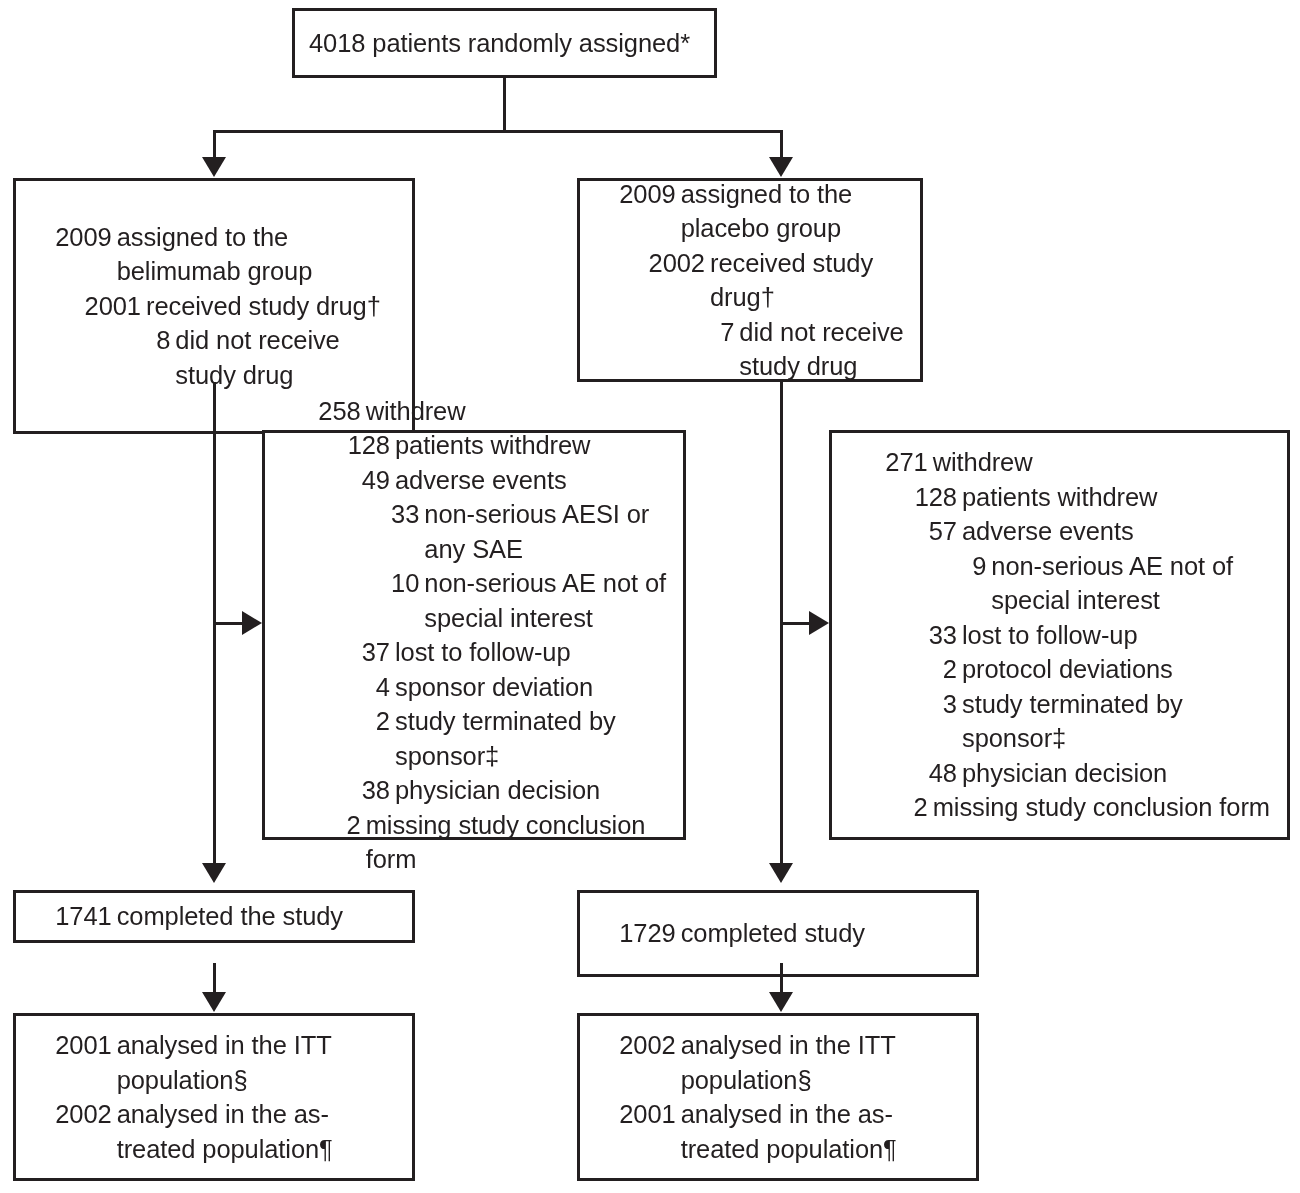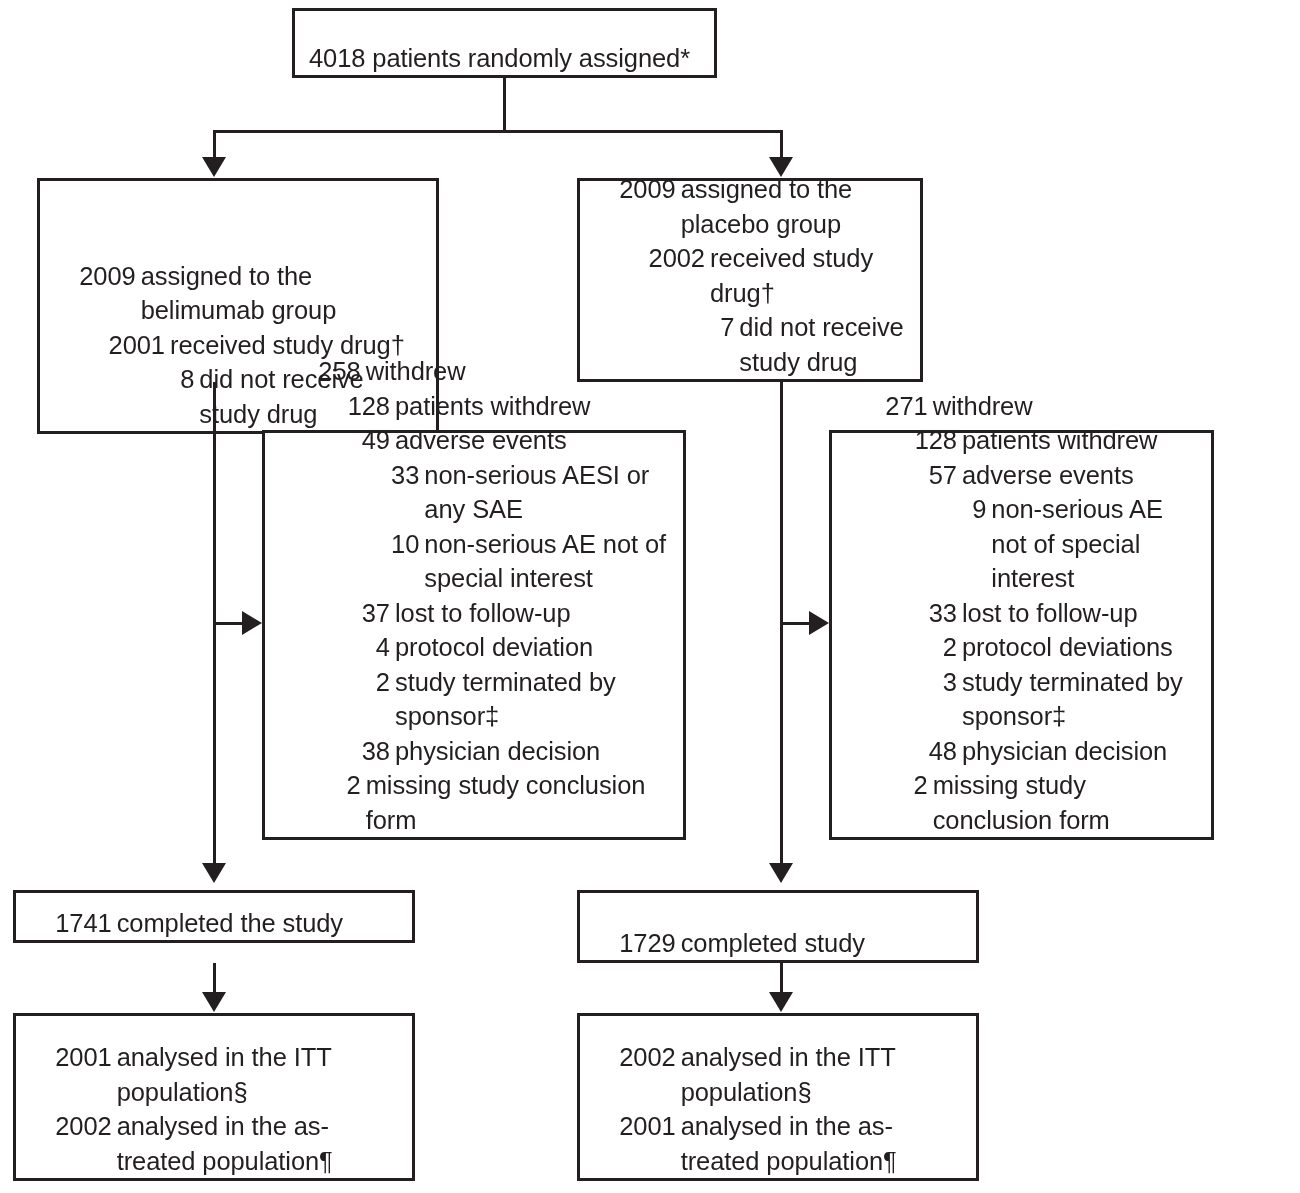--- a/index.html
+++ b/index.html
@@ -19,21 +19,21 @@
     background: #ffffff;
     overflow: hidden;
   }
   .box {
     position: absolute;
     box-sizing: border-box;
     border: 3px solid #231f20;
     background: #ffffff;
     display: flex;
     flex-direction: column;
-    justify-content: flex-end;
+    justify-content: center;
   }
   .box-lines {
     display: block;
     padding: 0 14px;
   }
   .line {
     display: block;
     font-size: 25.5px;
     line-height: 34.5px;
     white-space: pre-wrap;
@@ -100,21 +100,21 @@
     </div>
   </div>
 
   <div class="vline" style="left:503px; top:78px; width:3px; height:54px;"></div>
   <div class="hline" style="left:213px; top:130px; width:570px; height:3px;"></div>
   <div class="vline" style="left:213px; top:130px; width:3px; height:29px;"></div>
   <div class="arrow-down" style="left:202px; top:157px;"></div>
   <div class="vline" style="left:780px; top:130px; width:3px; height:29px;"></div>
   <div class="arrow-down" style="left:769px; top:157px;"></div>
 
-  <div class="box" style="left:13px; top:178px; width:402px; height:256px;margin-left:24px;">
+  <div class="box" style="left:13px; top:178px; width:402px; height:256px;">
     <div class="box-lines">
       <span class="row i0"><span class="num">2009</span><span>assigned to the belimumab group</span></span>
       <span class="row i1"><span class="num">2001</span><span>received study drug†</span></span>
       <span class="row i2"><span class="num">8</span><span>did not receive study drug</span></span>
     </div>
   </div>
 
   <div class="box" style="left:577px; top:178px; width:346px; height:204px;">
     <div class="box-lines">
       <span class="row i0"><span class="num">2009</span><span>assigned to the placebo group</span></span>
@@ -135,48 +135,48 @@
   <div class="arrow-right" style="left:809px; top:611px;"></div>
 
   <div class="box" style="left:262px; top:430px; width:424px; height:410px;">
     <div class="box-lines">
       <span class="row i0"><span class="num">258</span><span>withdrew</span></span>
       <span class="row i1"><span class="num">128</span><span>patients withdrew</span></span>
       <span class="row i1"><span class="num">49</span><span>adverse events</span></span>
       <span class="row i2"><span class="num">33</span><span>non-serious AESI or any SAE</span></span>
       <span class="row i2"><span class="num">10</span><span>non-serious AE not of special interest</span></span>
       <span class="row i1"><span class="num">37</span><span>lost to follow-up</span></span>
-      <span class="row i1"><span class="num">4</span><span>protocol deviation</span></span>
+      <span class="row i1"><span class="num">4</span><span>sponsor deviation</span></span>
       <span class="row i1"><span class="num">2</span><span>study terminated by sponsor‡</span></span>
       <span class="row i1"><span class="num">38</span><span>physician decision</span></span>
       <span class="row i0"><span class="num">2</span><span>missing study conclusion form</span></span>
     </div>
   </div>
 
-  <div class="box" style="left:829px; top:430px; width:385px; height:410px;">
+  <div class="box" style="left:829px; top:430px; width:461px; height:410px;">
     <div class="box-lines">
       <span class="row i0"><span class="num">271</span><span>withdrew</span></span>
       <span class="row i1"><span class="num">128</span><span>patients withdrew</span></span>
       <span class="row i1"><span class="num">57</span><span>adverse events</span></span>
       <span class="row i2"><span class="num">9</span><span>non-serious AE not of special interest</span></span>
       <span class="row i1"><span class="num">33</span><span>lost to follow-up</span></span>
       <span class="row i1"><span class="num">2</span><span>protocol deviations</span></span>
       <span class="row i1"><span class="num">3</span><span>study terminated by sponsor‡</span></span>
       <span class="row i1"><span class="num">48</span><span>physician decision</span></span>
       <span class="row i0"><span class="num">2</span><span>missing study conclusion form</span></span>
     </div>
   </div>
 
   <div class="box" style="left:13px; top:890px; width:402px; height:53px;">
     <div class="box-lines">
       <span class="row i0"><span class="num">1741</span><span>completed the study</span></span>
     </div>
   </div>
 
-  <div class="box" style="left:577px; top:890px; width:402px; height:73px;">
+  <div class="box" style="left:577px; top:890px; width:402px; height:87px;">
     <div class="box-lines">
       <span class="row i0"><span class="num">1729</span><span>completed study</span></span>
     </div>
   </div>
 
   <div class="vline" style="left:213px; top:963px; width:3px; height:30px;"></div>
   <div class="arrow-down" style="left:202px; top:992px;"></div>
   <div class="vline" style="left:780px; top:963px; width:3px; height:30px;"></div>
   <div class="arrow-down" style="left:769px; top:992px;"></div>
 

